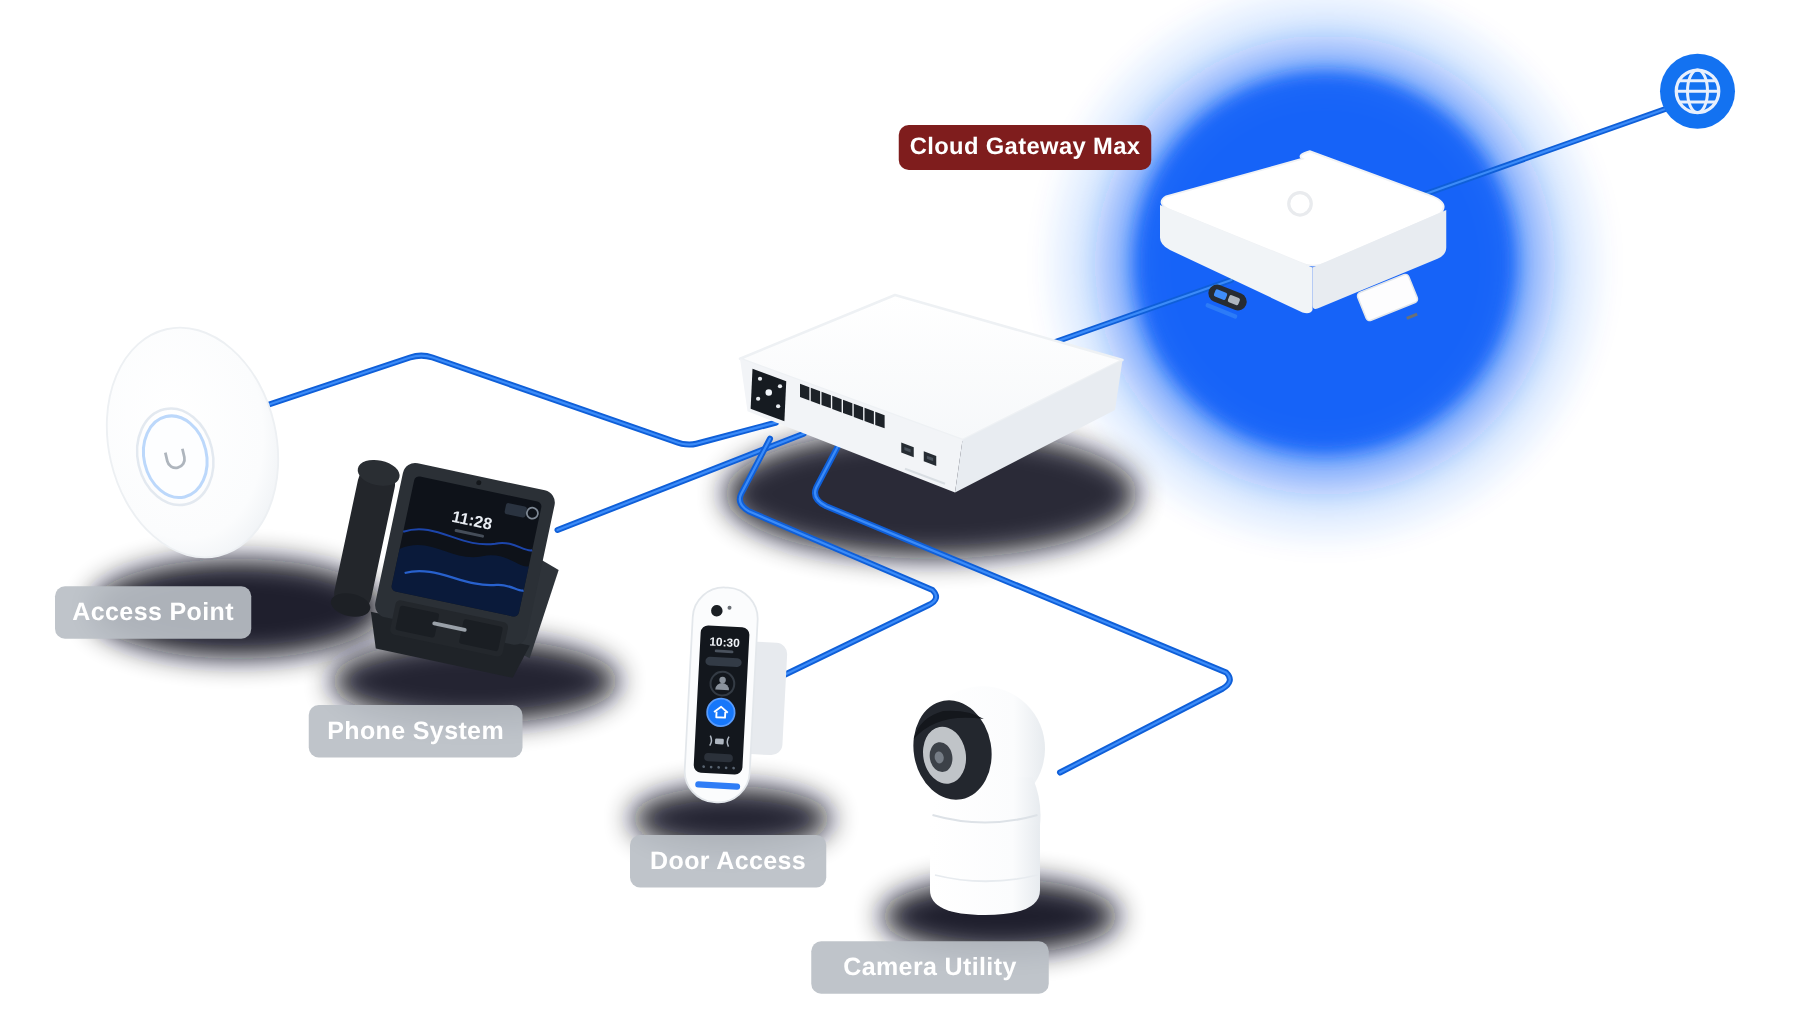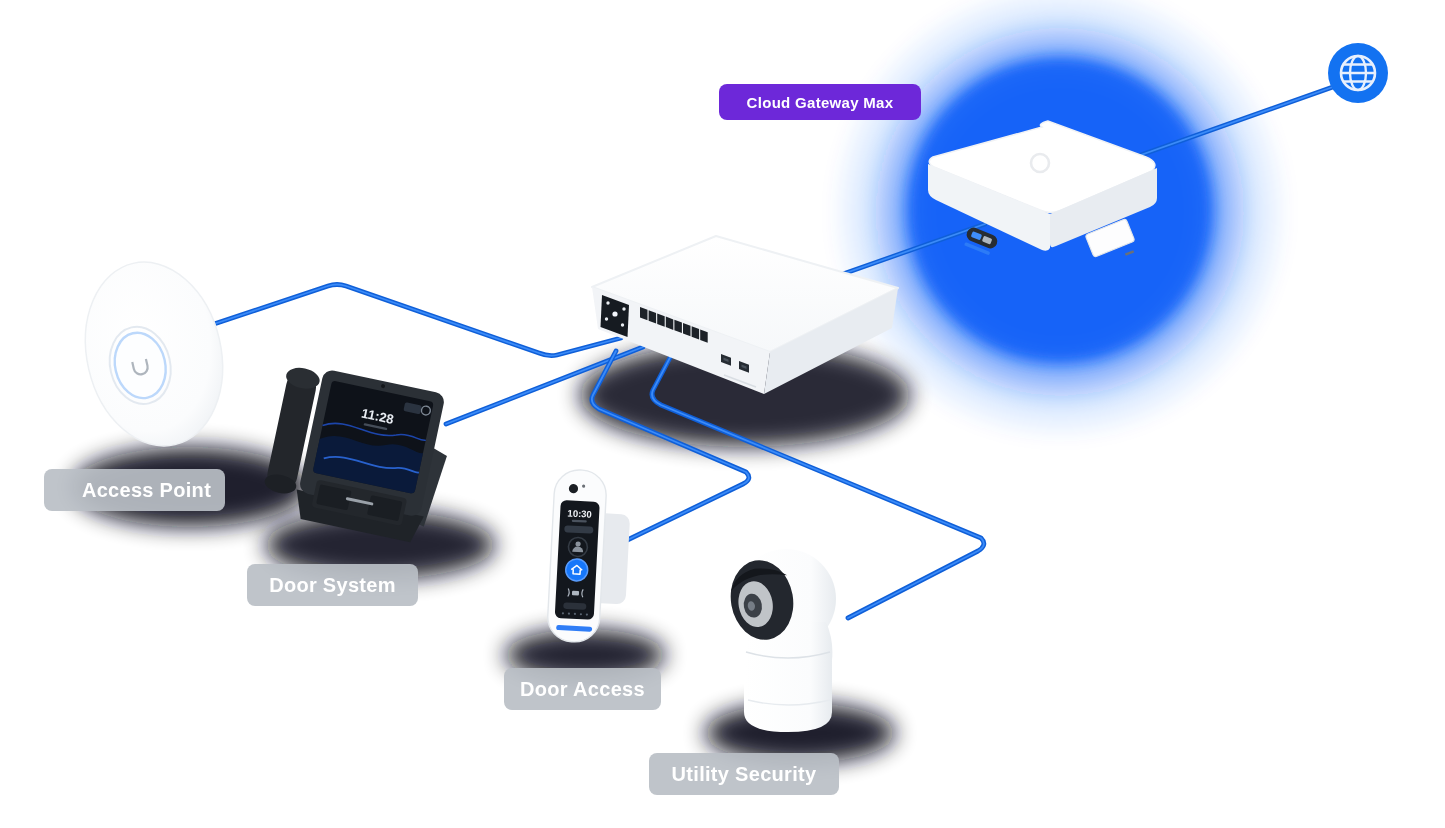--- a/index.html
+++ b/index.html
@@ -8,21 +8,21 @@
     background:#ffffff;font-family:"Liberation Sans",sans-serif;
   }
   #scene{position:absolute;left:0;top:0;}
   .chip{
     position:absolute;display:flex;align-items:center;justify-content:center;
     color:#ffffff;font-weight:700;font-size:20px;letter-spacing:.3px;
     border-radius:8px;white-space:nowrap;
     font-family:"Liberation Sans",sans-serif;
   }
   .chip.gray{background:rgba(186,191,197,.92);}
-  .chip.blue{background:#6d28d9;font-size:15px;}
+  .chip.blue{background:#7f1d1d;font-size:19px;margin-top:16px;}
 </style>
 </head>
 <body>
 
 <div id="canvas">
 
 <svg id="scene" width="1445" height="828" viewBox="0 0 1445 828">
   <defs>
     <filter id="blurBig" x="-60%" y="-60%" width="220%" height="220%">
           <feGaussianBlur stdDeviation="11"></feGaussianBlur>
@@ -220,21 +220,21 @@
     <circle cx="1358" cy="73" r="30" fill="#1372f1"></circle>
     <circle cx="1358" cy="73" r="17" fill="none" stroke="#e8f0fd" stroke-width="2.6"></circle>
     <ellipse cx="1358" cy="73" rx="8" ry="17" fill="none" stroke="#e8f0fd" stroke-width="2.4"></ellipse>
     <path d="M1341,73 h34 M1343.5,64.5 h29 M1343.5,81.5 h29" stroke="#e8f0fd" stroke-width="2.4" fill="none"></path>
   </g>
 </svg>
 
 <div class="chip blue" style="left:719px;top:84px;width:202px;height:36px;">Cloud Gateway Max</div>
 
 
-<div class="chip gray" style="left:44px;top:469px;width:157px;height:42px;padding-left:24px;">Access Point</div>
-
-<div class="chip gray" style="left:247px;top:564px;width:171px;height:42px;">Door System</div>
+<div class="chip gray" style="left:44px;top:469px;width:157px;height:42px;">Access Point</div>
+
+<div class="chip gray" style="left:247px;top:564px;width:171px;height:42px;">Phone System</div>
 
 <div class="chip gray" style="left:460px;top:668px;width:157px;height:42px;margin-left:44px;">Door Access</div>
 
-<div class="chip gray" style="left:649px;top:753px;width:190px;height:42px;">Utility Security</div>
+<div class="chip gray" style="left:649px;top:753px;width:190px;height:42px;">Camera Utility</div>
 
 </div>
 
 </body></html>

